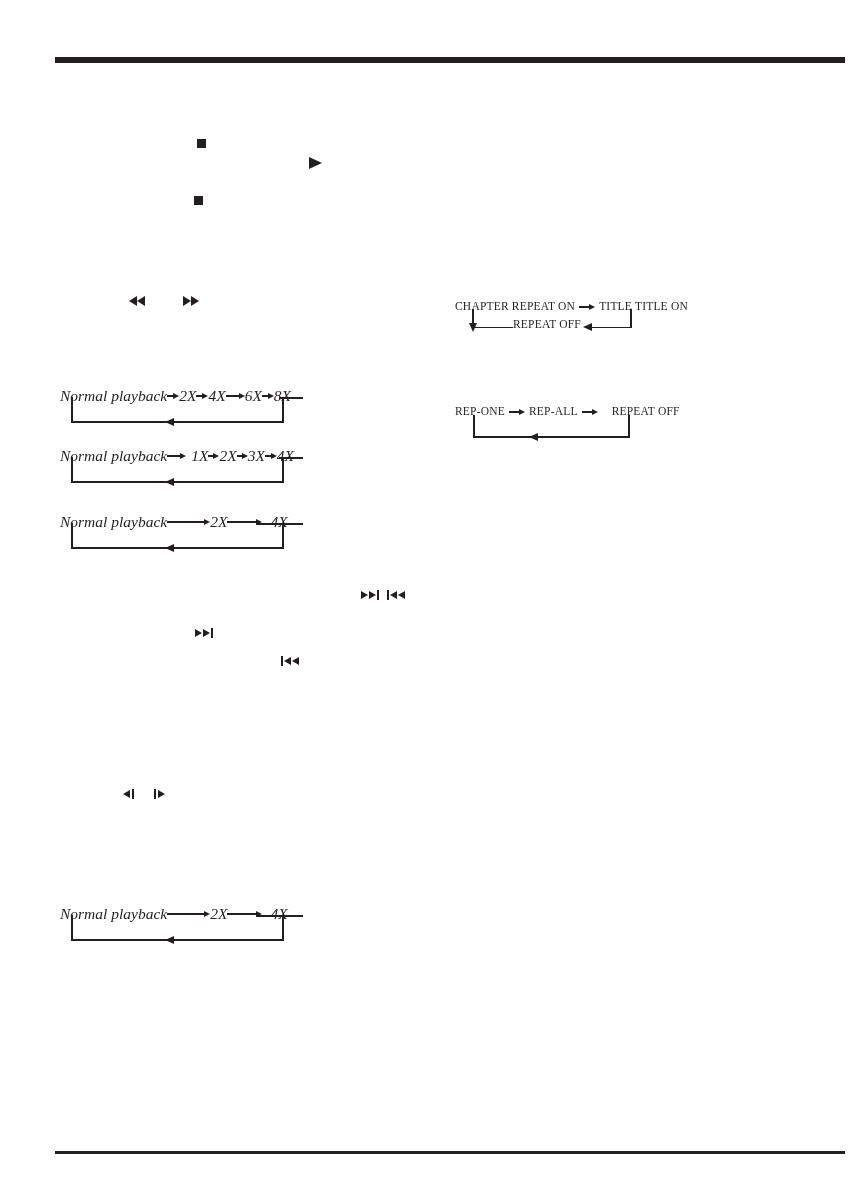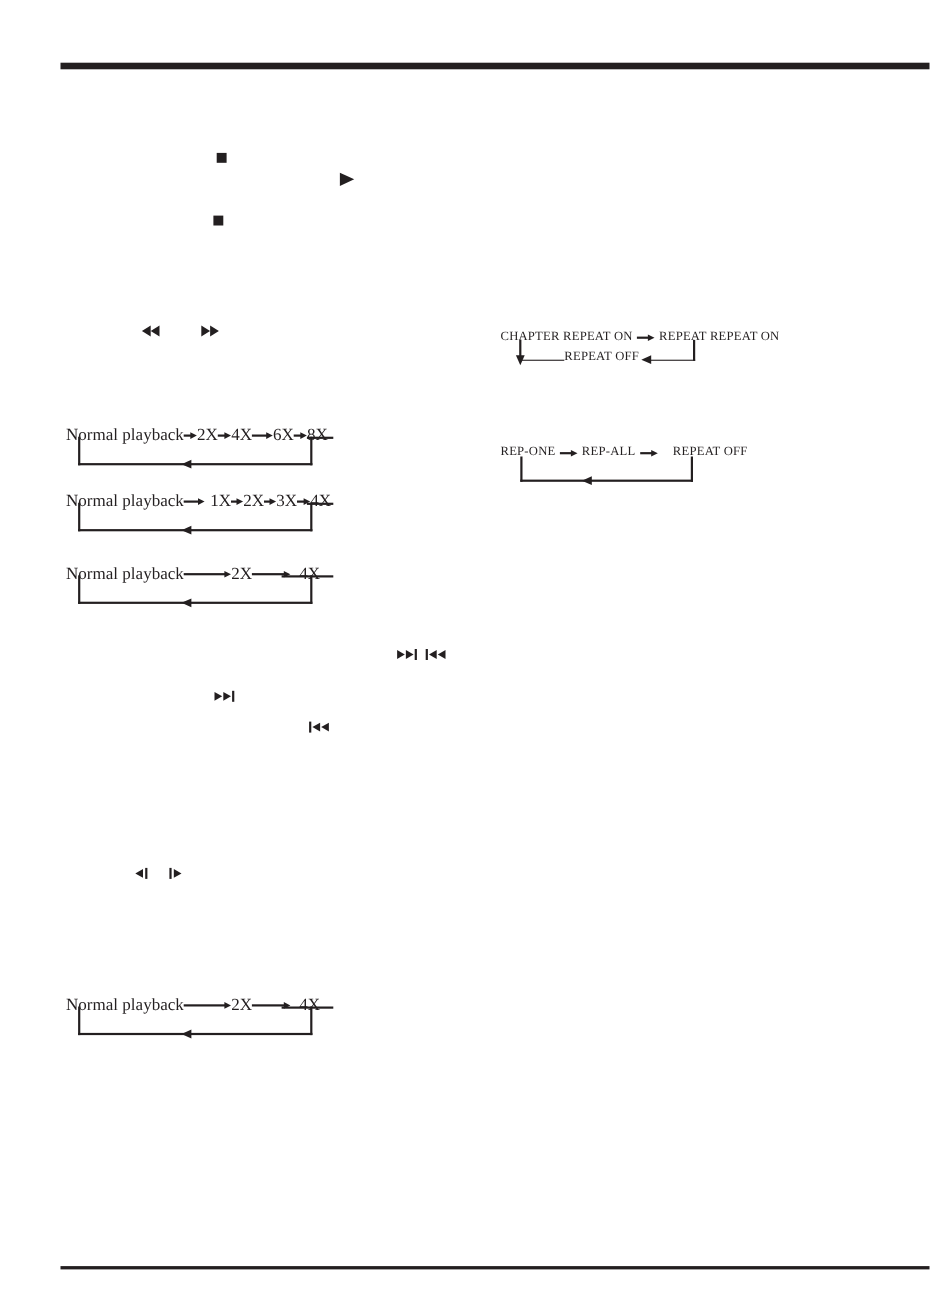--- a/index.html
+++ b/index.html
@@ -66,21 +66,21 @@
   }
   .loop-head-down{
     position:absolute;width:0;height:0;
     border-top:9px solid #231f20;
     border-left:4px solid transparent;
     border-right:4px solid transparent;
   }
 
   
   .d-left{font-size:15.5px;}
-  .d-left .row{top:0;}
+  .d-left .row{top:0;font-style:italic;}
 
   
   .d-right{font-size:11.5px;letter-spacing:.2px;}
 </style>
 </head>
 <body>
 
 <div class="page">
 
   <div class="rule rule-top"></div>
@@ -241,21 +241,21 @@
     <span class="loop-head-left" style="left:105px;top:30.2px;"></span>
   </div>
 
   <div class="diagram d-right" style="left:455px;top:301px;width:205px;height:35px;">
     <div class="row">
       <span class="lbl">CHAPTER REPEAT ON</span>
       <span class="arrow" style="margin:0 4px">
         <span class="shaft" style="width:11px"></span>
           <span class="head"></span>
       </span>
-      <span class="lbl">REPEAT REPEAT ON</span>
+      <span class="lbl">TITLE TITLE ON</span>
     </div>
 
     <span class="loop-line" style="left:175px;top:8px;width:1.6px;height:19px;"></span>
 
     <span class="loop-line" style="left:134px;top:25.6px;width:43px;height:1.6px;"></span>
     <span class="loop-head-left" style="left:128px;top:22.4px;"></span>
 
     <span class="lbl" style="position:absolute;left:58px;top:18px;">REPEAT OFF</span>
 
     <span class="loop-line" style="left:18px;top:25.6px;width:40px;height:1.6px;"></span>

